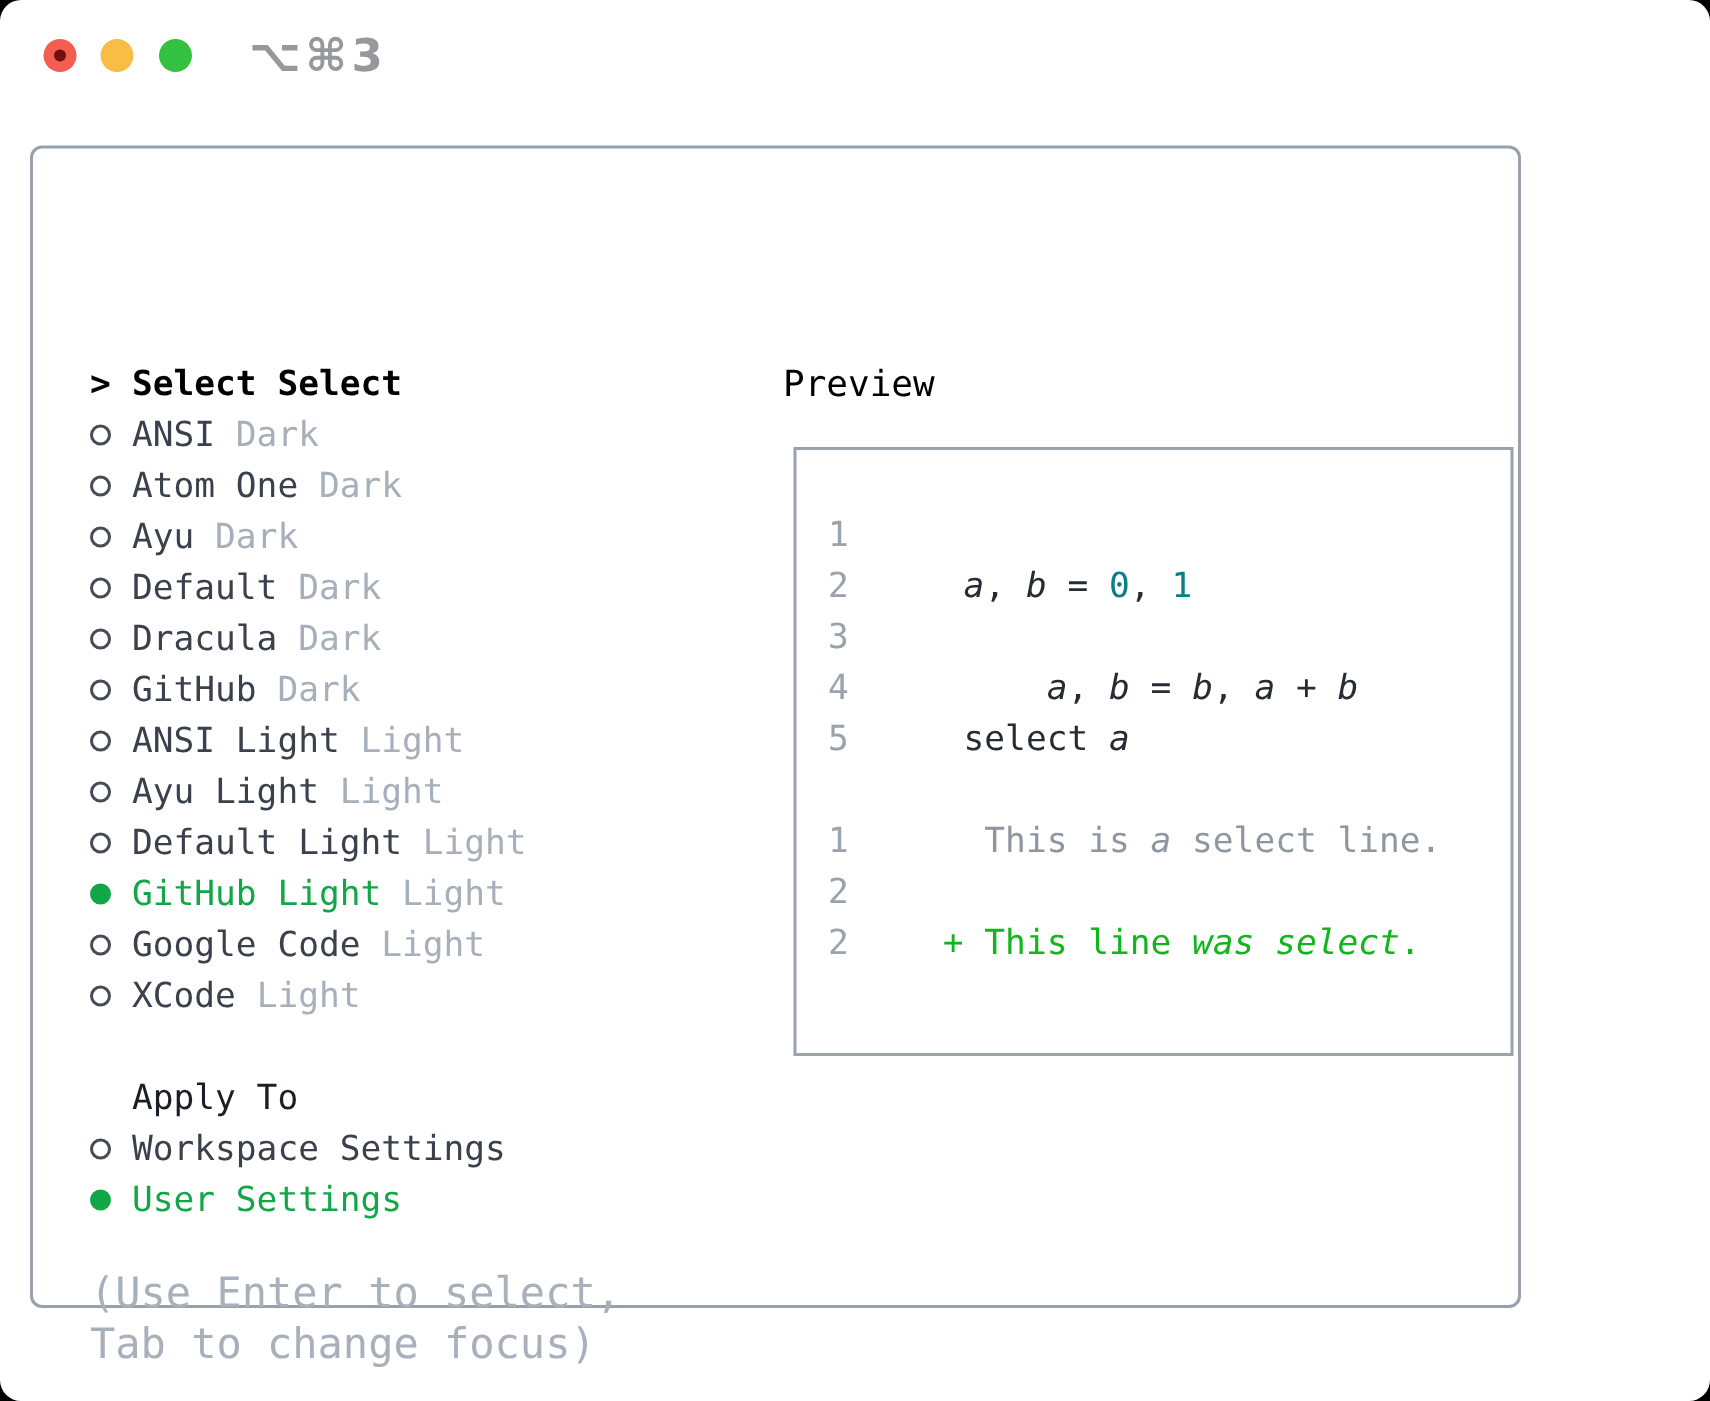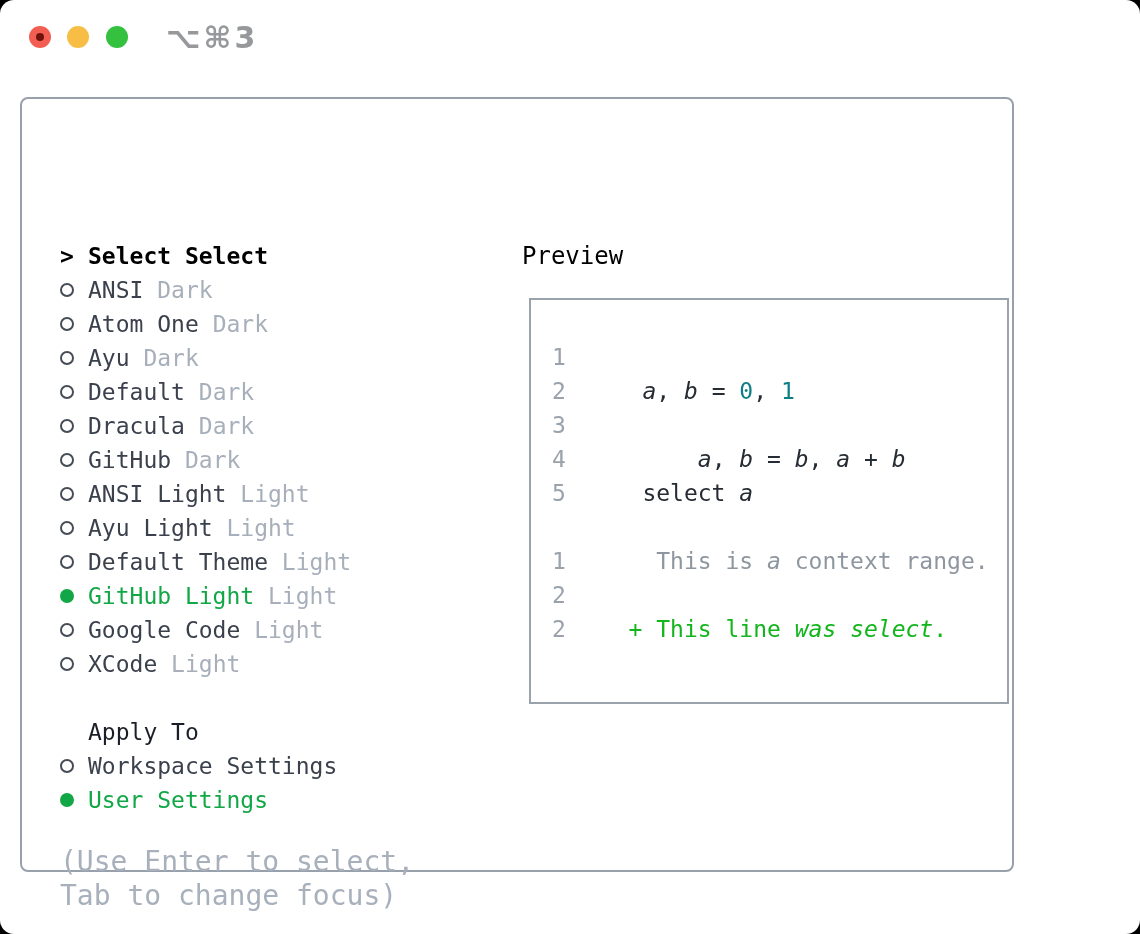--- a/index.html
+++ b/index.html
@@ -96,21 +96,21 @@
 
       <div id="theme-list">
           <div class="row"><span class="marker"><span class="dot"></span></span><span class="item-name">ANSI</span><span class="variant">Dark</span></div>
           <div class="row"><span class="marker"><span class="dot"></span></span><span class="item-name">Atom One</span><span class="variant">Dark</span></div>
           <div class="row"><span class="marker"><span class="dot"></span></span><span class="item-name">Ayu</span><span class="variant">Dark</span></div>
           <div class="row"><span class="marker"><span class="dot"></span></span><span class="item-name">Default</span><span class="variant">Dark</span></div>
           <div class="row"><span class="marker"><span class="dot"></span></span><span class="item-name">Dracula</span><span class="variant">Dark</span></div>
           <div class="row"><span class="marker"><span class="dot"></span></span><span class="item-name">GitHub</span><span class="variant">Dark</span></div>
           <div class="row"><span class="marker"><span class="dot"></span></span><span class="item-name">ANSI Light</span><span class="variant">Light</span></div>
           <div class="row"><span class="marker"><span class="dot"></span></span><span class="item-name">Ayu Light</span><span class="variant">Light</span></div>
-          <div class="row"><span class="marker"><span class="dot"></span></span><span class="item-name">Default Theme</span><span class="variant">Light</span></div>
+          <div class="row"><span class="marker"><span class="dot"></span></span><span class="item-name">Default Light</span><span class="variant">Light</span></div>
           <div class="row"><span class="marker"><span class="dot sel"></span></span><span class="item-name sel">GitHub Light</span><span class="variant">Light</span></div>
           <div class="row"><span class="marker"><span class="dot"></span></span><span class="item-name">Google Code</span><span class="variant">Light</span></div>
           <div class="row"><span class="marker"><span class="dot"></span></span><span class="item-name">XCode</span><span class="variant">Light</span></div>
         </div>
 
       <div class="spacer"></div>
 
       <div class="row">
         <span class="marker"></span>
         <span class="label apply-title">Apply To</span>
@@ -127,20 +127,20 @@
     <div class="preview-title">Preview</div>
 
     <div class="preview-box">
       <div class="code" id="code-rows">
           <div class="crow"><span class="lno">1</span></div>
           <div class="crow"><span class="lno">2</span><span class="ctext"><span class="tok-fg">    </span><span class="tok-fg ital">a</span><span class="tok-fg">, </span><span class="tok-fg ital">b</span><span class="tok-fg"> = </span><span class="tok-num">0</span><span class="tok-fg">, </span><span class="tok-num">1</span></span></div>
           <div class="crow"><span class="lno">3</span></div>
           <div class="crow"><span class="lno">4</span><span class="ctext"><span class="tok-fg">        </span><span class="tok-fg ital">a</span><span class="tok-fg">, </span><span class="tok-fg ital">b</span><span class="tok-fg"> = </span><span class="tok-fg ital">b</span><span class="tok-fg">, </span><span class="tok-fg ital">a</span><span class="tok-fg"> + </span><span class="tok-fg ital">b</span></span></div>
           <div class="crow"><span class="lno">5</span><span class="ctext"><span class="tok-fg">    select </span><span class="tok-fg ital">a</span></span></div>
           <div class="crow"><span class="lno"></span><span class="ctext"></span></div>
-          <div class="crow"><span class="lno">1</span><span class="ctext"><span class="tok-ctx">     This is </span><span class="tok-ctx ital">a</span><span class="tok-ctx"> context range.</span></span></div>
+          <div class="crow"><span class="lno">1</span><span class="ctext"><span class="tok-ctx">     This is </span><span class="tok-ctx ital">a</span><span class="tok-ctx"> select line.</span></span></div>
           <div class="crow"><span class="lno">2</span></div>
           <div class="crow"><span class="lno">2</span><span class="ctext"><span class="tok-add">   + This line </span><span class="tok-add ital">was</span><span class="tok-add"> </span><span class="tok-add ital">select</span><span class="tok-add">.</span></span></div>
         </div>
     </div>
 
   </div>
 </div>
 
 </body></html>

